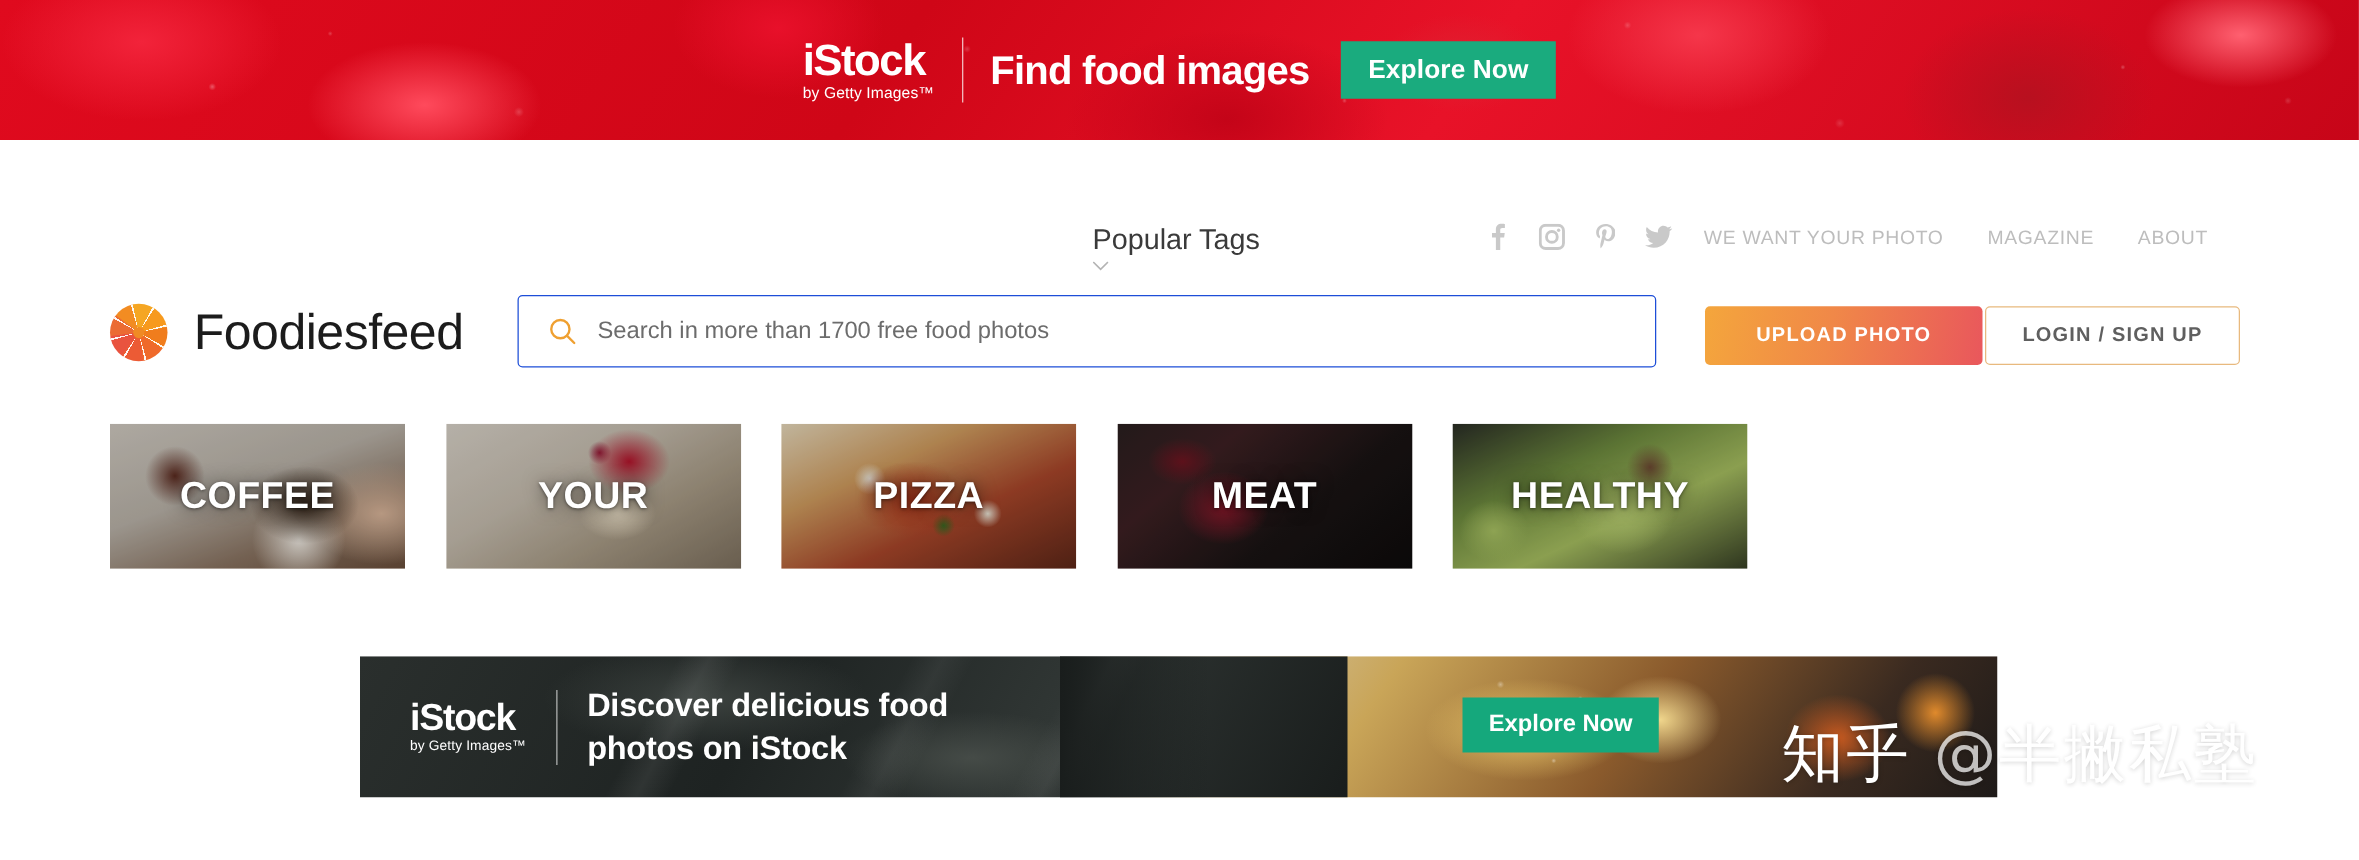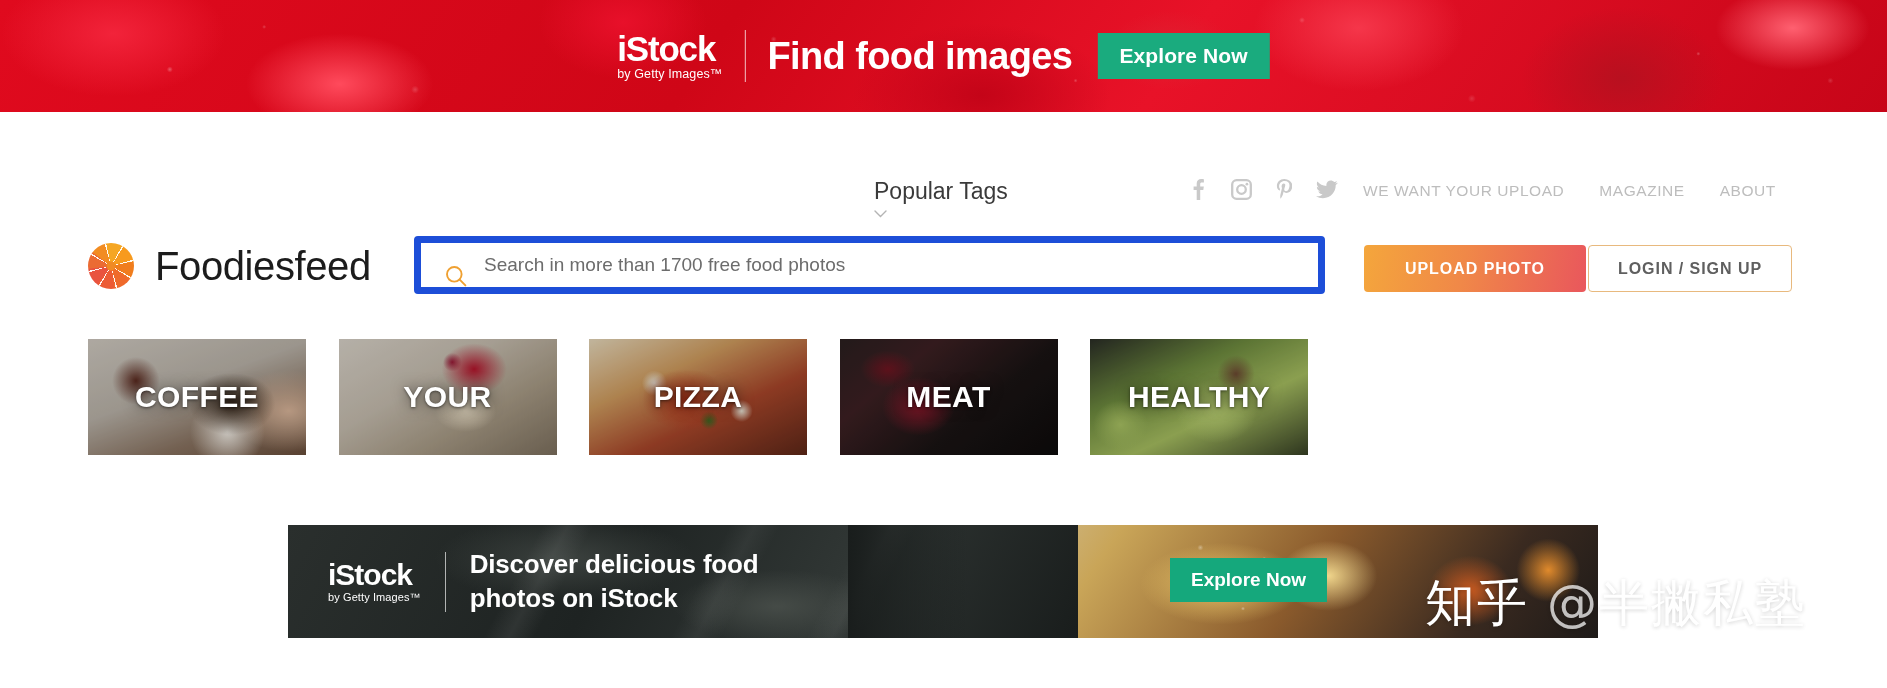--- a/index.html
+++ b/index.html
@@ -62,21 +62,21 @@
   .istock-sub {
     color: #fff; font-size: 12.5px; letter-spacing: .1px;
     margin-top: 2px; line-height: 1;
   }
   .banner-divider-top {
     width: 1px; height: 52px;
     background: rgba(255,255,255,.75);
     margin: 0 22px;
   }
   .banner-headline-top {
-    color: #fff; font-weight: bold; font-size: 38px;
+    color: #fff; font-weight: bold; font-size: 32px;
     letter-spacing: -.6px;
     text-align: right;
   }
   .explore-btn-top {
     margin-left: 25px;
     background: #1aab7e;
     color: #fff; font-weight: bold; font-size: 21px;
     padding: 11px 22px;
     border: none; cursor: pointer;
     letter-spacing: .1px;
@@ -170,24 +170,24 @@
     margin-left: 21px;
     font-size: 40px; color: #1c1c1c;
     letter-spacing: -.4px;
     font-weight: 400;
   }
 
   .search-wrap {
     position: absolute;
     left: 414px; top: 236px;
     width: 911px; height: 58px;
-    border: 7px solid #1d4ed8;
+    border: 1px solid #1d4ed8;
     border-radius: 4px;
     background: #fff;
-    display: flex; align-items: flex-end;
+    display: flex; align-items: center;
     cursor: text;
   }
   .search-ico {
     margin-left: 24px; margin-right: 17px;
     color: #efa031; flex: none;
     display: flex; align-items: center;
   }
   .search-input {
     flex: 1; height: 100%;
     border: none; outline: none; background: transparent;
@@ -221,21 +221,21 @@
 
   
   .tiles {
     position: absolute;
     left: 88px; top: 339px;
     width: 1712px; height: 116px;
     display: flex; gap: 32.5px;
   }
   .tile {
     position: relative;
-    width: 218px; height: 116px;
+    width: 236px; height: 116px;
     overflow: hidden; cursor: pointer;
     flex: none;
   }
   .tile-img { position: absolute; inset: 0; }
   .tile-shade {
     position: absolute; inset: 0;
     background: rgba(0,0,0,.16);
   }
   .tile-label {
     position: absolute; inset: 0;
@@ -440,21 +440,21 @@
     </svg>
   </a>
   <a class="social-ico">
     <svg width="23" height="19" viewBox="0 0 23 19" xmlns="http://www.w3.org/2000/svg">
       <path d="M22.6 2.4c-.8.4-1.7.6-2.7.8 1-.6 1.7-1.5 2-2.6-.9.5-1.9.9-3 1.1C18 .8 16.8.2 15.5.2c-2.6 0-4.7 2.1-4.7 4.6 0 .4 0 .7.1 1.1C7.1 5.7 3.7 3.9 1.5 1.2c-.4.7-.6 1.5-.6 2.3 0 1.6.8 3 2.1 3.8-.8 0-1.5-.2-2.1-.6v.1c0 2.2 1.6 4.1 3.7 4.5-.4.1-.8.2-1.2.2-.3 0-.6 0-.9-.1.6 1.8 2.3 3.1 4.4 3.2-1.6 1.2-3.6 2-5.8 2-.4 0-.8 0-1.1-.1 2.1 1.3 4.6 2.1 7.2 2.1 8.7 0 13.4-7.1 13.4-13.2v-.6c.9-.7 1.7-1.5 2.3-2.4z" fill="#c9c9c9"></path>
     </svg>
   </a>
 </div>
 
 <div class="util-links">
-  <a class="util-link">WE WANT YOUR UPLOAD</a>
+  <a class="util-link">WE WANT YOUR PHOTO</a>
   <a class="util-link">MAGAZINE</a>
   <a class="util-link">ABOUT</a>
 </div>
 
 <div class="logo-block">
   <div class="aperture"></div>
   <div class="logo-text">Foodiesfeed</div>
 </div>
 
 <div class="search-wrap">

